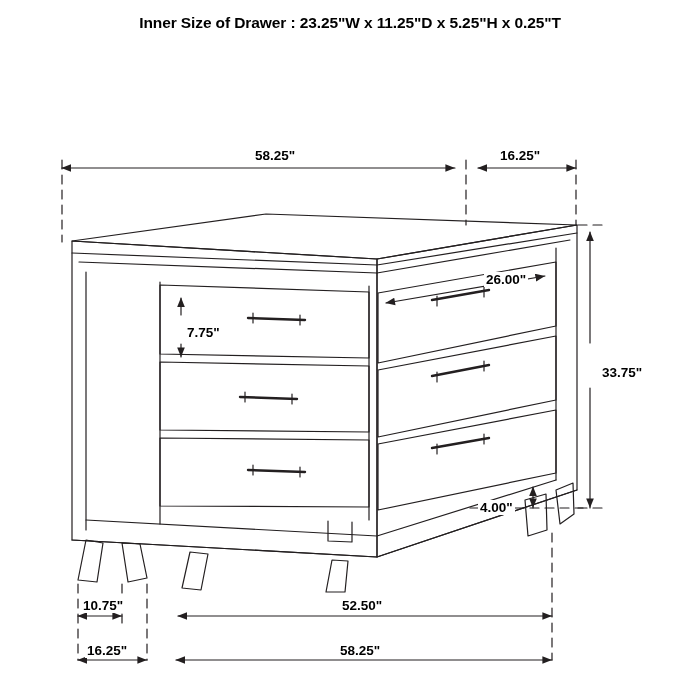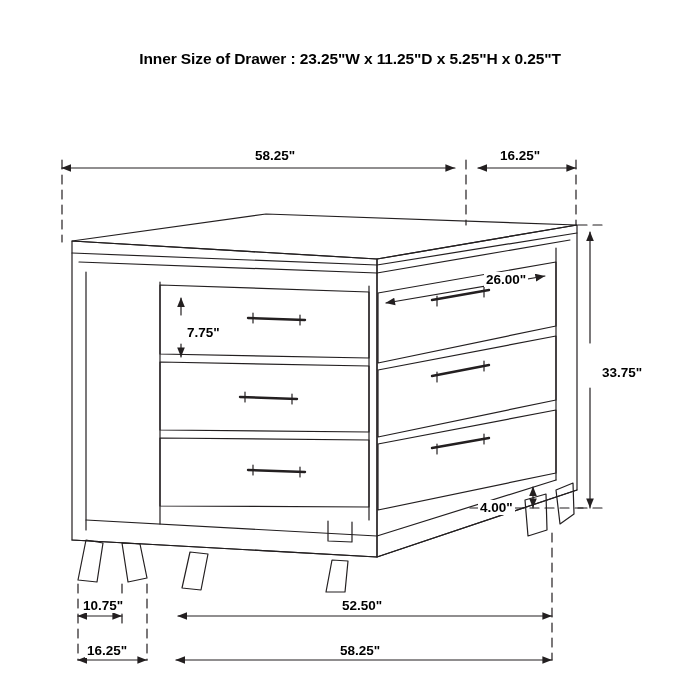--- a/index.html
+++ b/index.html
@@ -24,21 +24,20 @@
   #title {
     position: absolute;
     left: 0;
     top: 14px;
     width: 700px;
     text-align: center;
     font-size: 15.5px;
     font-weight: bold;
     letter-spacing: -0.1px;
     white-space: nowrap;
-    margin-top: 36px;
   }
   svg.diagram {
     position: absolute;
     left: 0;
     top: 0;
     width: 700px;
     height: 700px;
   }
   .dimlabel {
     position: absolute;

